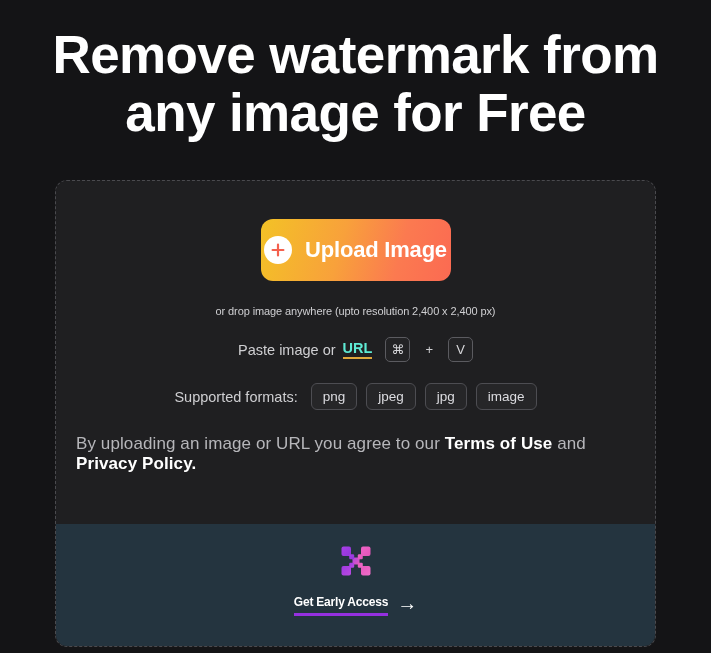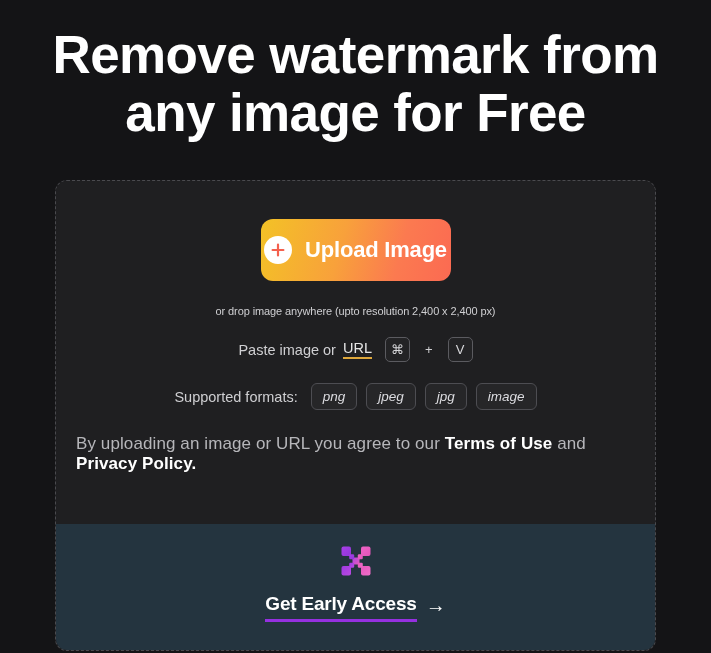--- a/index.html
+++ b/index.html
@@ -100,22 +100,22 @@
   .paste-row {
     margin-top: 20px;
     display: flex;
     align-items: center;
     gap: 7px;
     color: #cfcfd2;
     font-size: 14.5px;
   }
 
   .url-link {
-    color: #e5e5e5;
-    font-weight: normal;
+    color: #5eead4;
+    font-weight: bold;
     text-decoration: none;
     border-bottom: 2px solid #dfa83c;
     padding-bottom: 1px;
     cursor: pointer;
   }
 
   .kbd {
     display: inline-flex;
     align-items: center;
     justify-content: center;
@@ -152,21 +152,20 @@
     display: inline-flex;
     align-items: center;
     justify-content: center;
     height: 27px;
     padding: 0 11px;
     border: 1px solid #4d4d52;
     border-radius: 6px;
     background: #262628;
     color: #dcdce0;
     font-size: 13.5px;
-    font-style: italic;
   }
 
   
   .legal {
     margin-top: 24px;
     margin-bottom: 30px;
     color: #b6b6ba;
     font-size: 17px;
     letter-spacing: 0.1px;
   }
@@ -200,21 +199,21 @@
     margin-top: 17px;
     display: inline-flex;
     align-items: center;
     gap: 9px;
     cursor: pointer;
     text-decoration: none;
   }
 
   .bulk-cta-label {
     color: #ffffff;
-    font-size: 19px;
+    font-size: 12px;
     font-weight: bold;
     letter-spacing: -0.2px;
     border-bottom: 3px solid #9530e0;
     padding-bottom: 4px;
   }
 
   .bulk-arrow {
     color: #ffffff;
     font-size: 20px;
     line-height: 1;

